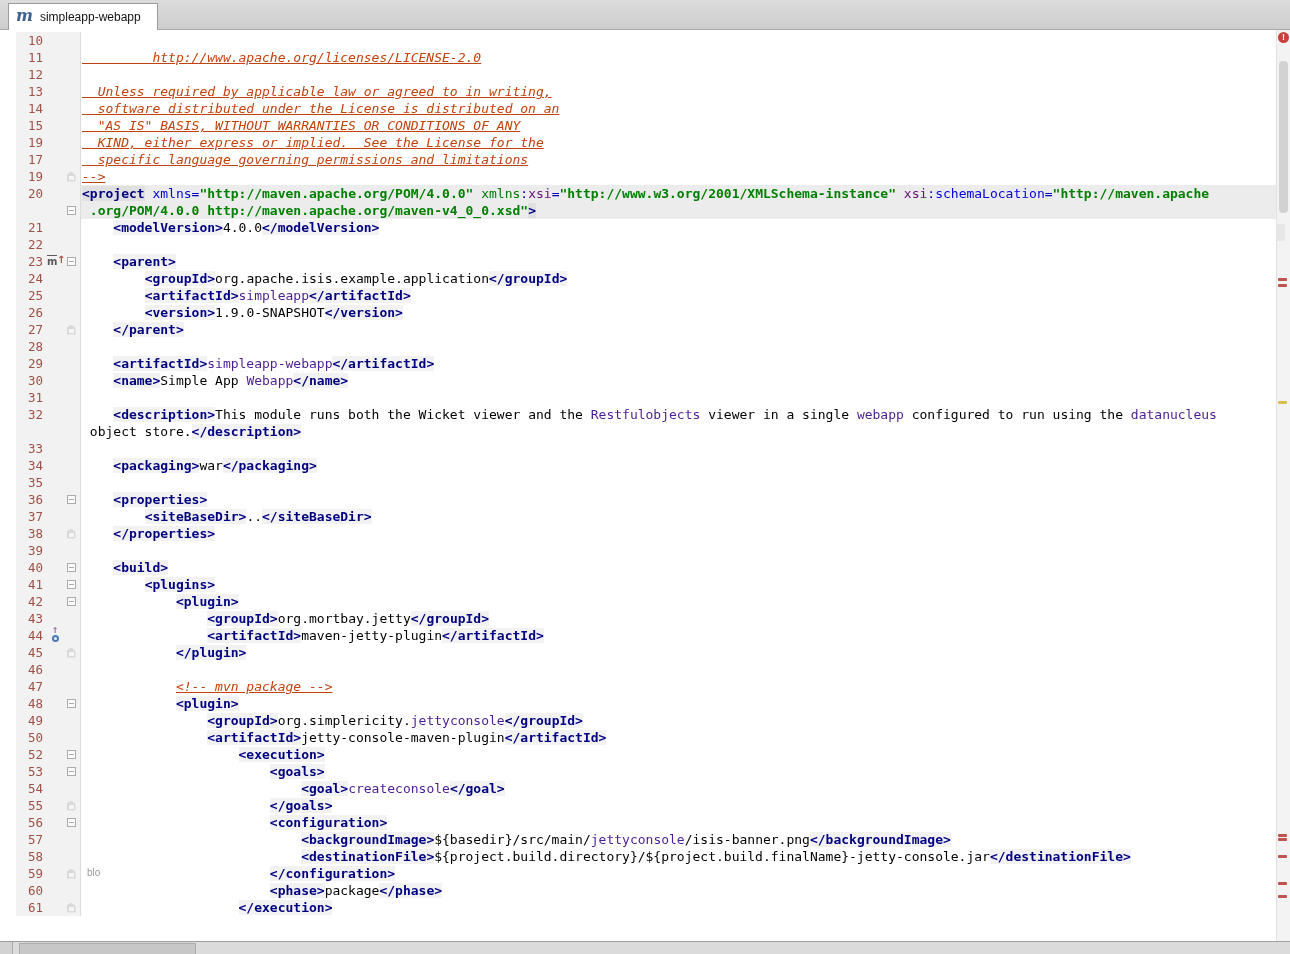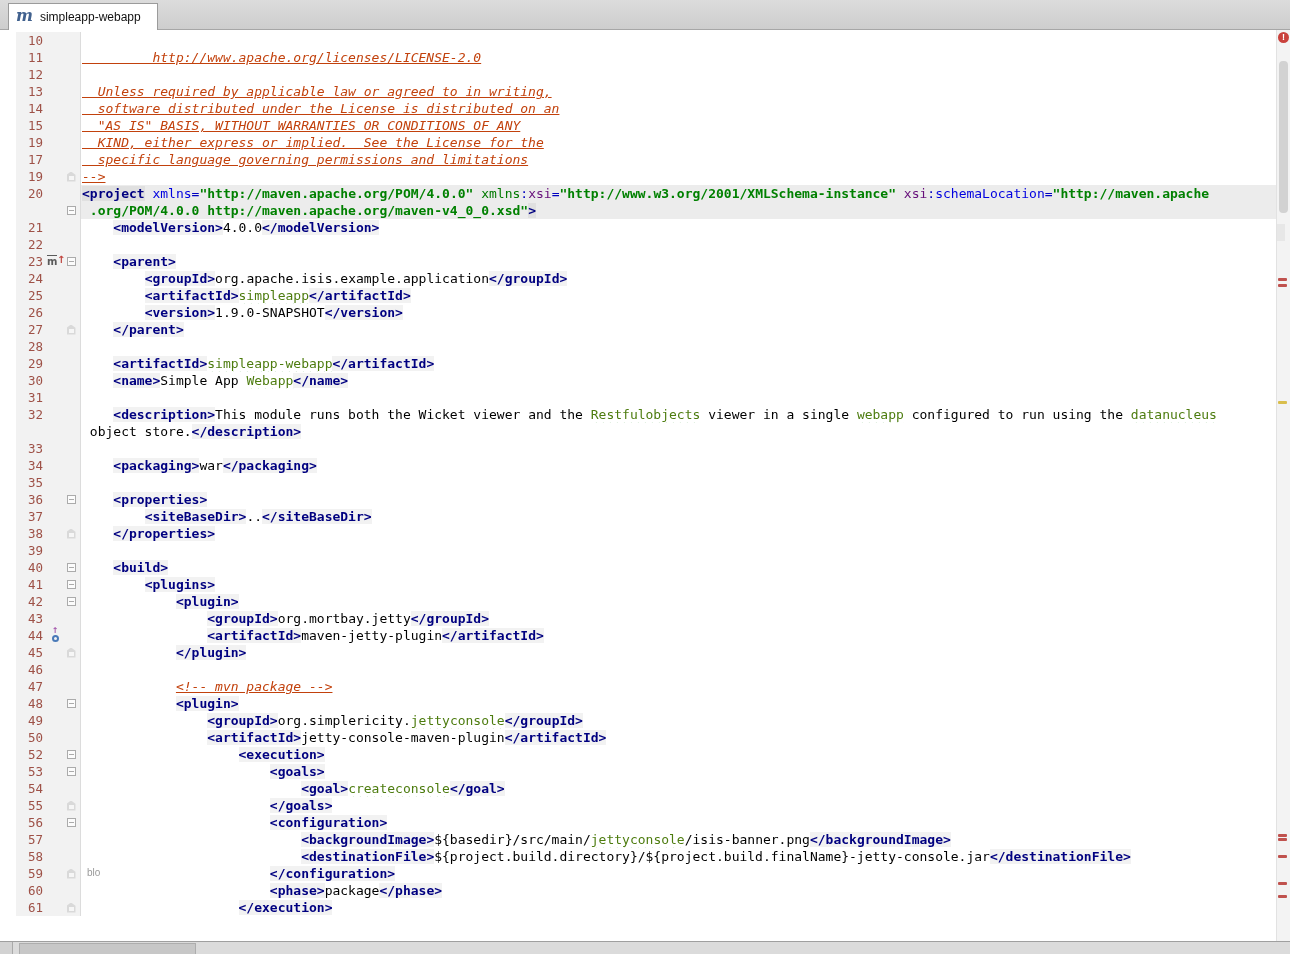--- a/index.html
+++ b/index.html
@@ -25,21 +25,21 @@
   .row.hl .code{background:#ECECEC;}
 
   
   .tk-tag{color:#000080;font-weight:bold;background:rgba(20,20,20,0.055);}
   .tk-attr{color:#0000E0;}
   .tk-op{color:#0000C0;}
   .tk-ns{color:#007A00;}
   .tk-pfx{color:#660E7A;margin-top:32px;}
   .tk-str{color:#008000;font-weight:bold;}
   .tk-txt{color:#000000;}
-  .tk-sq{color:#4d7c0f;text-decoration:underline wavy #6FB06F;text-decoration-thickness:1px;text-underline-offset:3px;}
+  .tk-sq{color:#4c1d95;text-decoration:underline wavy #6FB06F;text-decoration-thickness:1px;text-underline-offset:3px;}
   .tk-com{color:#c2410c;font-style:italic;text-decoration:underline;}
 
   
   .fold-box{width:9px;height:9px;box-sizing:border-box;border:1px solid #ABABAB;background:#FCFCFC;position:relative;}
   .fold-box::after{content:"";position:absolute;left:1px;right:1px;top:3px;border-top:1px solid #ABABAB;}
   .fold-end{width:9px;height:10px;background:#D9D9D9;clip-path:polygon(50% 0,100% 32%,100% 100%,0 100%,0 32%);position:relative;}
   .fold-end::after{content:"";position:absolute;left:2px;right:2px;top:4px;bottom:2px;background:#F6F6F6;}
 
   
   .gi-mvn{position:absolute;left:1px;top:2px;width:18px;height:13px;}

